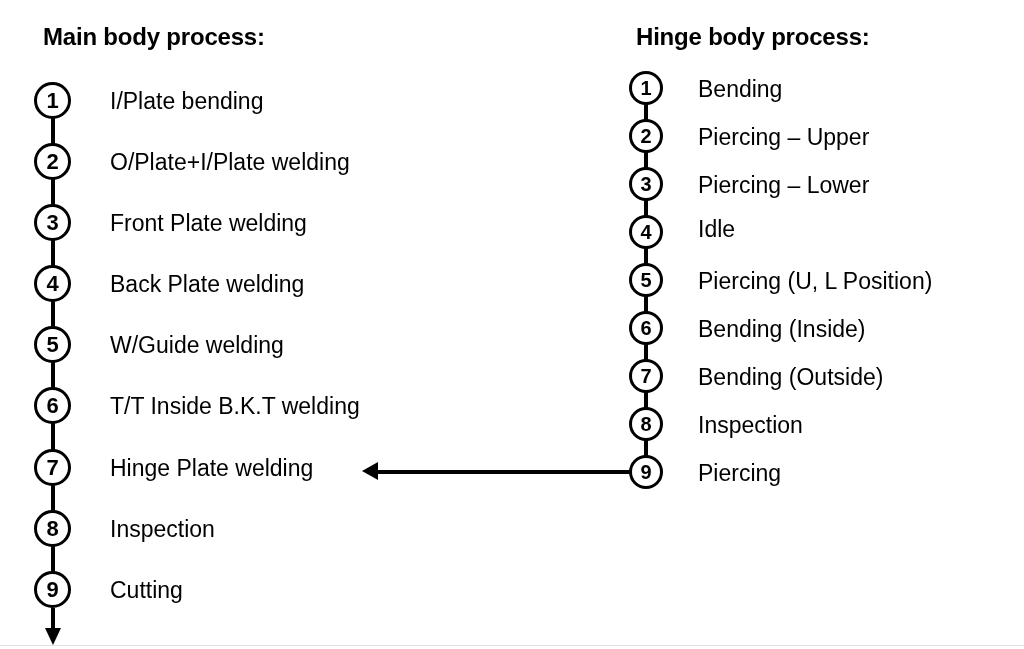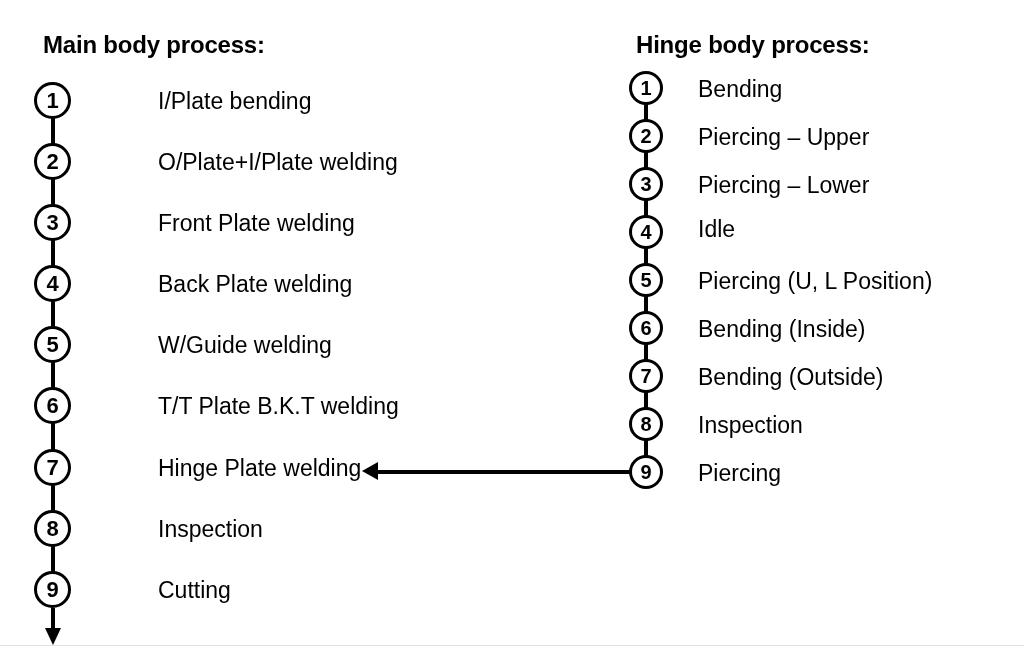--- a/index.html
+++ b/index.html
@@ -18,21 +18,20 @@
     background: #ffffff;
     overflow: hidden;
   }
   .heading {
     position: absolute;
     font-size: 24px;
     font-weight: bold;
     color: #000000;
     letter-spacing: -0.2px;
     white-space: nowrap;
-    margin-top: 8px;
   }
   #heading-main  { left: 43px;  top: 23px; }
   #heading-hinge { left: 636px; top: 23px; }
 
   
   .spine {
     position: absolute;
     background: #000000;
     width: 4px;
   }
@@ -67,21 +66,21 @@
   }
 
   
   .label {
     position: absolute;
     font-size: 23px;
     color: #000000;
     white-space: nowrap;
     line-height: 1;
   }
-  .col-main .label  { left: 110px; margin-left: 48px; }
+  .col-main .label  { left: 110px; }
   .col-hinge .label { left: 698px; }
 
   
   #down-arrow-shaft {
     position: absolute;
     left: 51px;
     top: 608px;
     width: 4px;
     height: 27px;
     background: #000000;
@@ -147,21 +146,21 @@
     <div class="node" style="top:204px">3</div>
     <div class="label" style="top:212px">Front Plate welding</div>
 
     <div class="node" style="top:265px">4</div>
     <div class="label" style="top:273px">Back Plate welding</div>
 
     <div class="node" style="top:326px">5</div>
     <div class="label" style="top:334px">W/Guide welding</div>
 
     <div class="node" style="top:387px">6</div>
-    <div class="label" style="top:395px">T/T Plate B.K.T welding</div>
+    <div class="label" style="top:395px">T/T Inside B.K.T welding</div>
 
     <div class="node" style="top:449px">7</div>
     <div class="label" style="top:457px">Hinge Plate welding</div>
 
     <div class="node" style="top:510px">8</div>
     <div class="label" style="top:518px">Inspection</div>
 
     <div class="node" style="top:571px">9</div>
     <div class="label" style="top:579px">Cutting</div>
 

